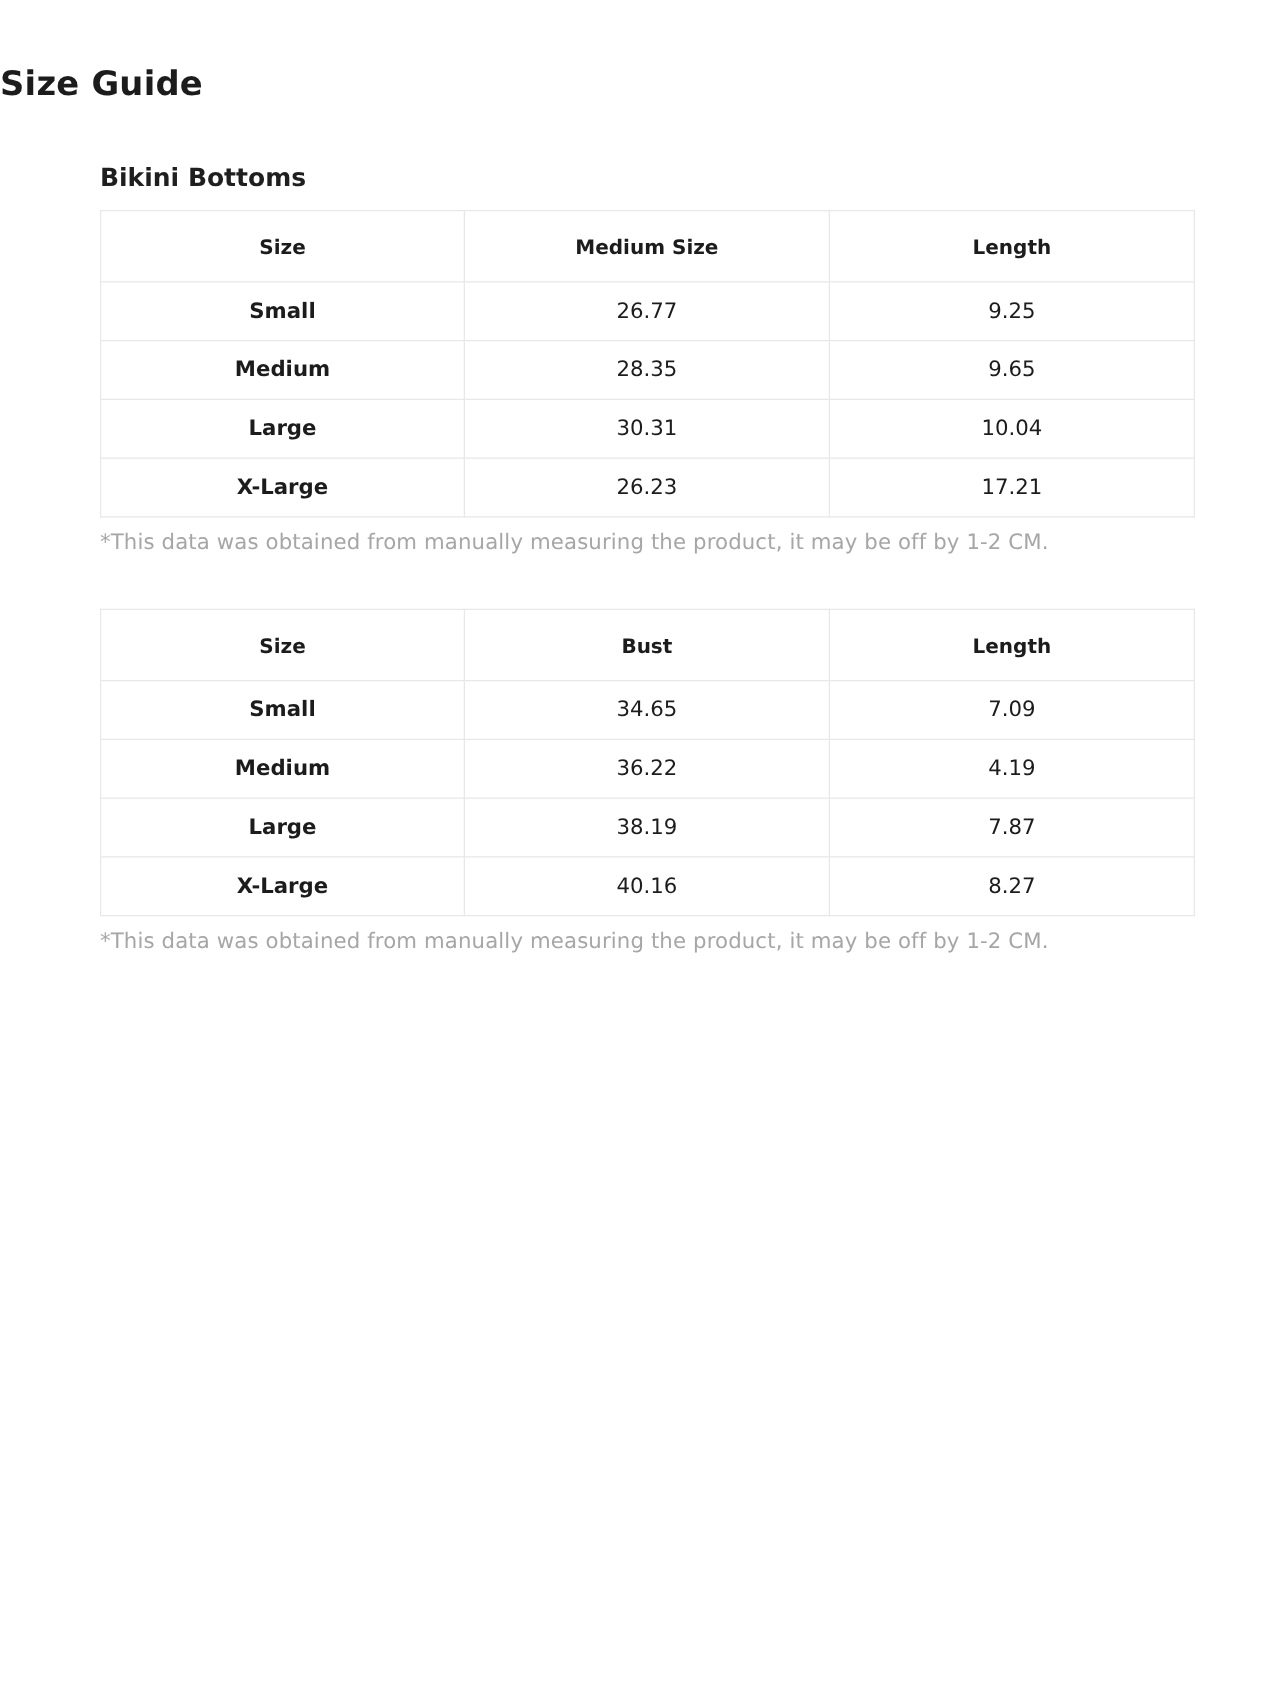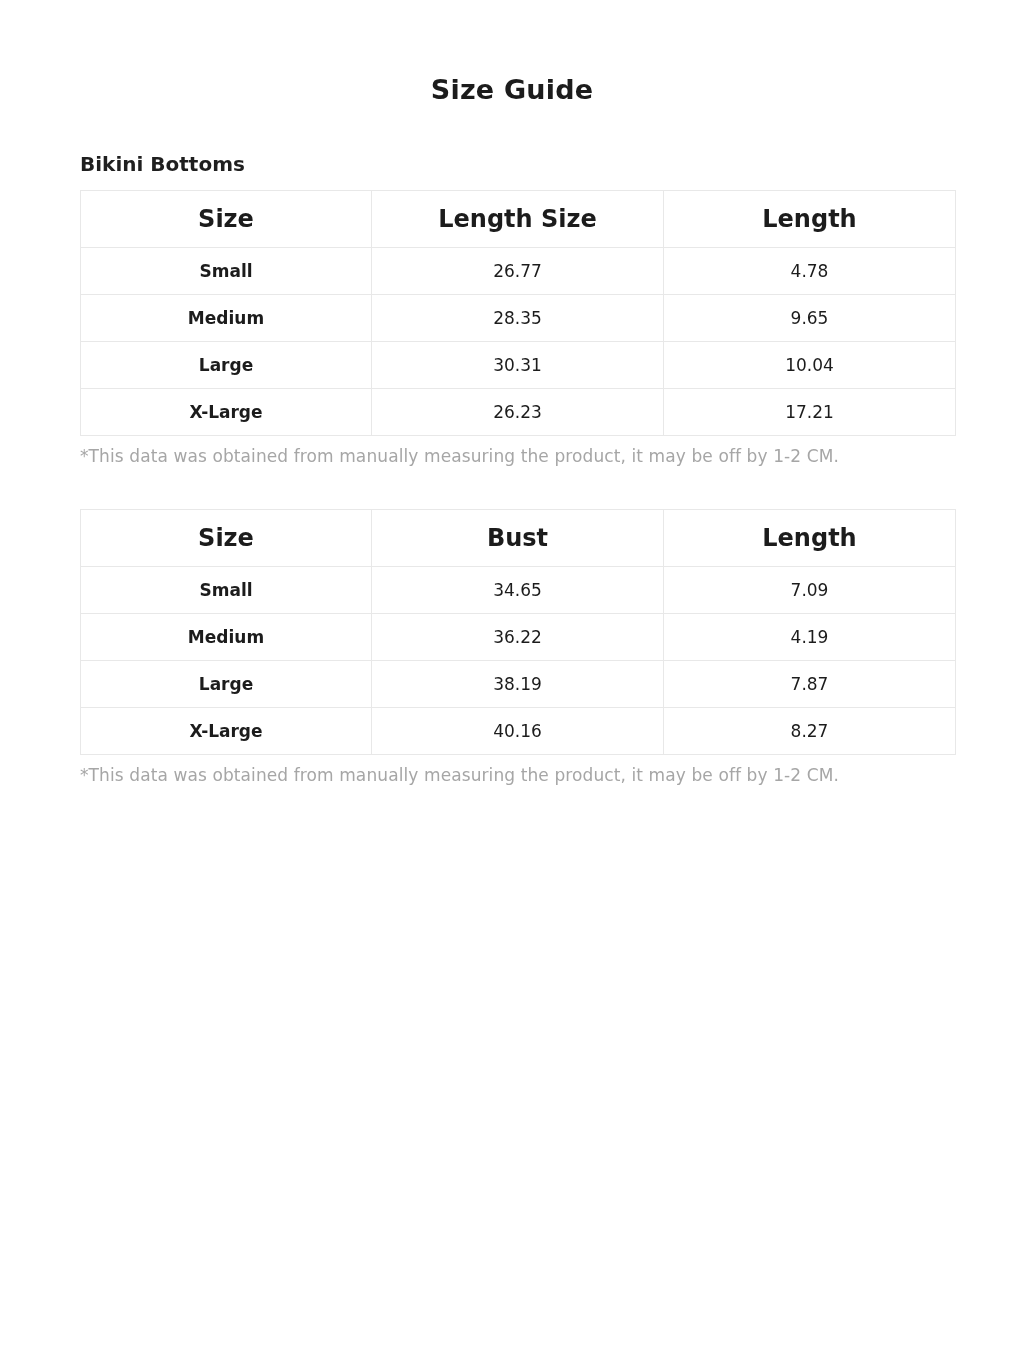--- a/index.html
+++ b/index.html
@@ -17,27 +17,27 @@
     overflow: hidden;
   }
   .page {
     width: 1024px;
     height: 1364px;
     position: relative;
     background: #ffffff;
     box-sizing: border-box;
   }
   .page-title {
-    text-align: center;
+    text-align: left;
     font-size: 27px;
     font-weight: 700;
     color: #1c1c1c;
     letter-spacing: 0.2px;
     margin: 0;
-    padding-top: 74px;
+    padding-top: 52px;
     line-height: 1.2;
   }
   .section {
     margin: 0;
   }
   .section-bottoms {
     padding-top: 46px;
   }
   .section-tops {
     padding-top: 42px;
@@ -62,21 +62,21 @@
   .size-table col.c3 { width: 292px; }
   .size-table th,
   .size-table td {
     border: 1px solid #e8e8e8;
     text-align: center;
     vertical-align: middle;
     padding: 0;
   }
   .size-table th {
     height: 56px;
-    font-size: 24px;
+    font-size: 16px;
     font-weight: 700;
     color: #1c1c1c;
   }
   .size-table td {
     height: 46px;
     font-size: 17px;
     font-weight: 400;
     color: #1c1c1c;
   }
   .size-table td.size-cell {
@@ -103,29 +103,29 @@
     <div class="section-label">Bikini Bottoms</div>
     <table class="size-table">
       <colgroup>
           <col class="c1">
           <col class="c2">
           <col class="c3">
         </colgroup>
       <thead>
         <tr>
           <th>Size</th>
-          <th>Length Size</th>
+          <th>Medium Size</th>
           <th>Length</th>
         </tr>
       </thead>
       <tbody>
         <tr>
           <td class="size-cell">Small</td>
           <td>26.77</td>
-          <td>4.78</td>
+          <td>9.25</td>
         </tr>
         <tr>
           <td class="size-cell">Medium</td>
           <td>28.35</td>
           <td>9.65</td>
         </tr>
         <tr>
           <td class="size-cell">Large</td>
           <td>30.31</td>
           <td>10.04</td>

